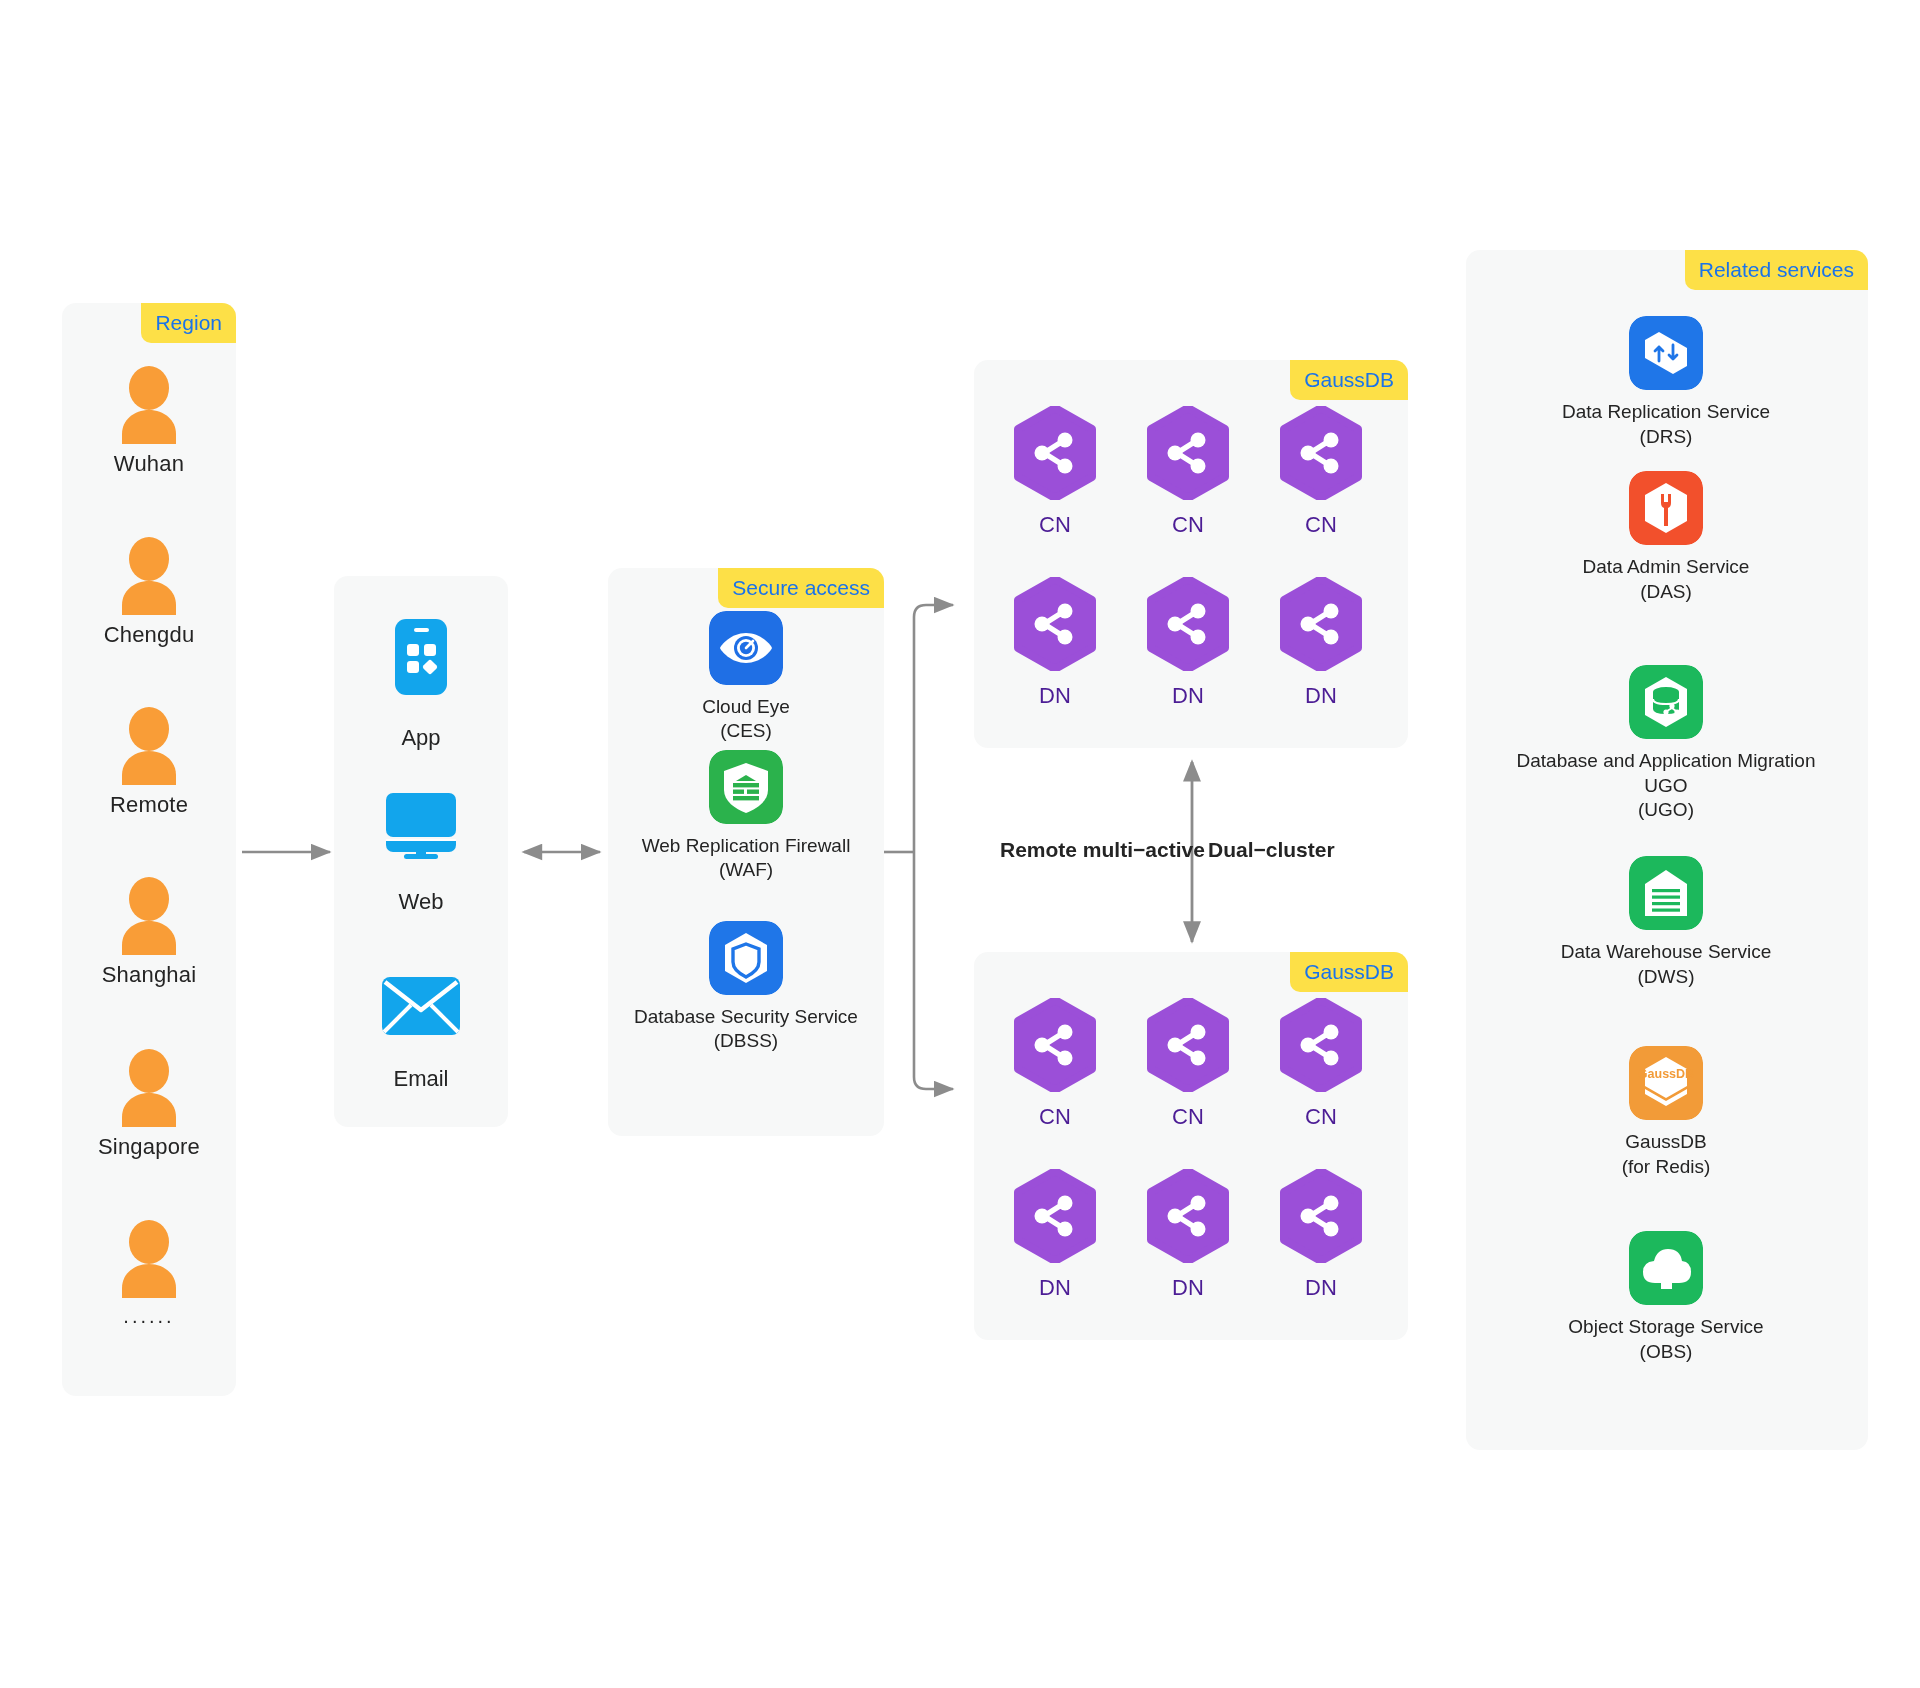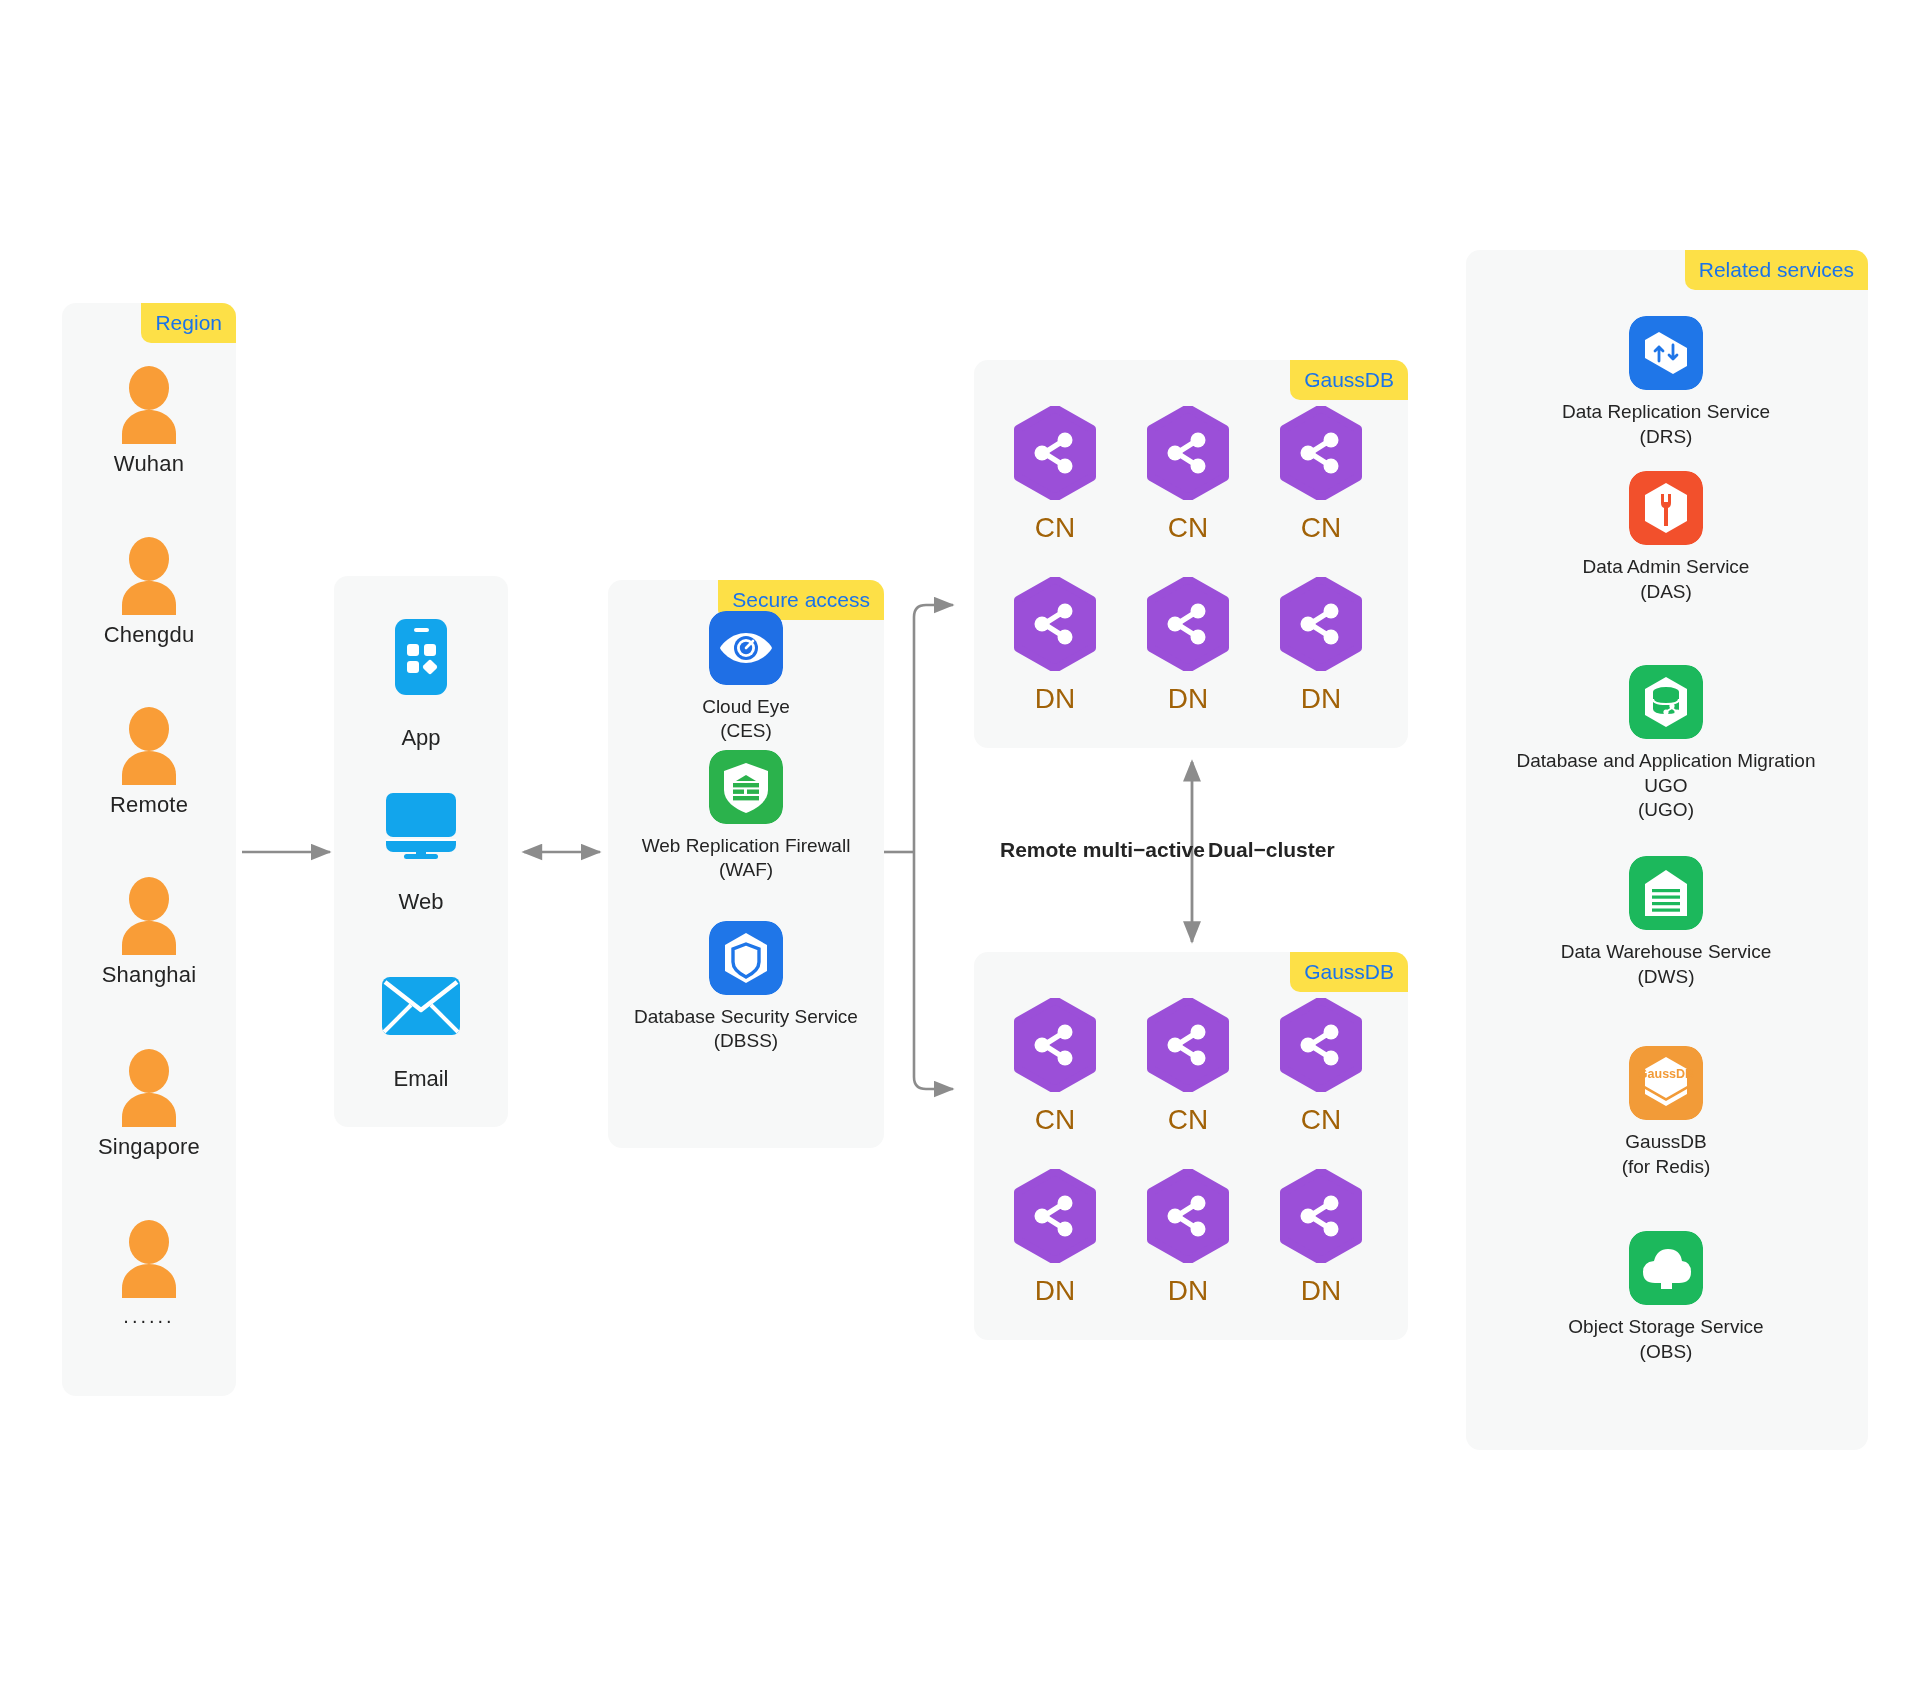--- a/index.html
+++ b/index.html
@@ -84,22 +84,22 @@
     margin: 0 auto;
   }
 
   
   .node {
     position: absolute;
     width: 110px;
     text-align: center;
   }
   .node-label {
-    font-size: 28px;
-    color: #a16207;
+    font-size: 22px;
+    color: #4c1d95;
     margin-top: 8px;
   }
 
   
   .rel-item {
     position: absolute;
     width: 340px;
     left: 0;
     text-align: center;
   }
@@ -241,21 +241,21 @@
   <div class="client-item" style="left:336px; top:976px;">
     <svg width="80" height="60" viewBox="0 0 80 60">
       <rect x="1" y="1" width="78" height="58" rx="8" fill="#12a5ec"></rect>
       <path d="M4 6 L40 34 L76 6" fill="none" stroke="#ffffff" stroke-width="4.5" stroke-linejoin="round"></path>
       <path d="M3 56 L30 29" fill="none" stroke="#ffffff" stroke-width="4"></path>
       <path d="M77 56 L50 29" fill="none" stroke="#ffffff" stroke-width="4"></path>
     </svg>
     <div class="client-label">Email</div>
   </div>
 
-  <div class="panel" style="left:608px; top:568px; width:276px; height:568px;margin-top:12px;">
+  <div class="panel" style="left:608px; top:568px; width:276px; height:568px;">
     <div class="chip tr">Secure access</div>
   </div>
 
   <div class="svc-item" style="left:608px; top:611px; width:276px;">
     <svg class="app-icon" viewBox="0 0 74 74">
       <rect x="0" y="0" width="74" height="74" rx="17" fill="#1f6fe5"></rect>
       <path d="M37 22 C52 22 62 34 63 37 C62 40 52 52 37 52 C22 52 12 40 11 37 C12 34 22 22 37 22 Z" fill="#ffffff"></path>
       <circle cx="37" cy="37" r="12" fill="#1f6fe5"></circle>
       <circle cx="37" cy="37" r="9" fill="#ffffff"></circle>
       <circle cx="37" cy="37" r="6.2" fill="#1f6fe5"></circle>

